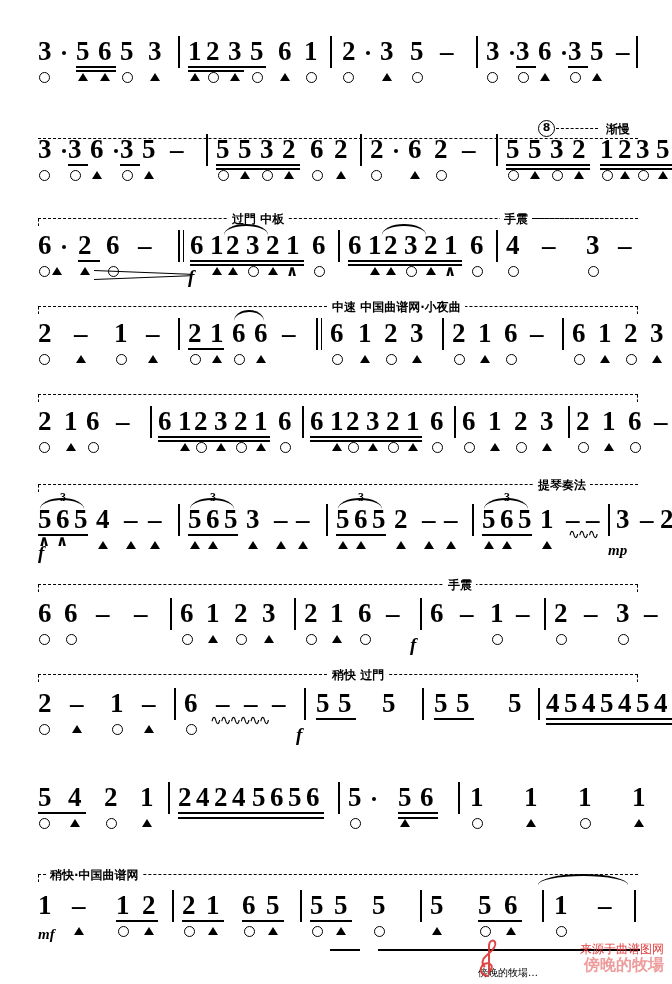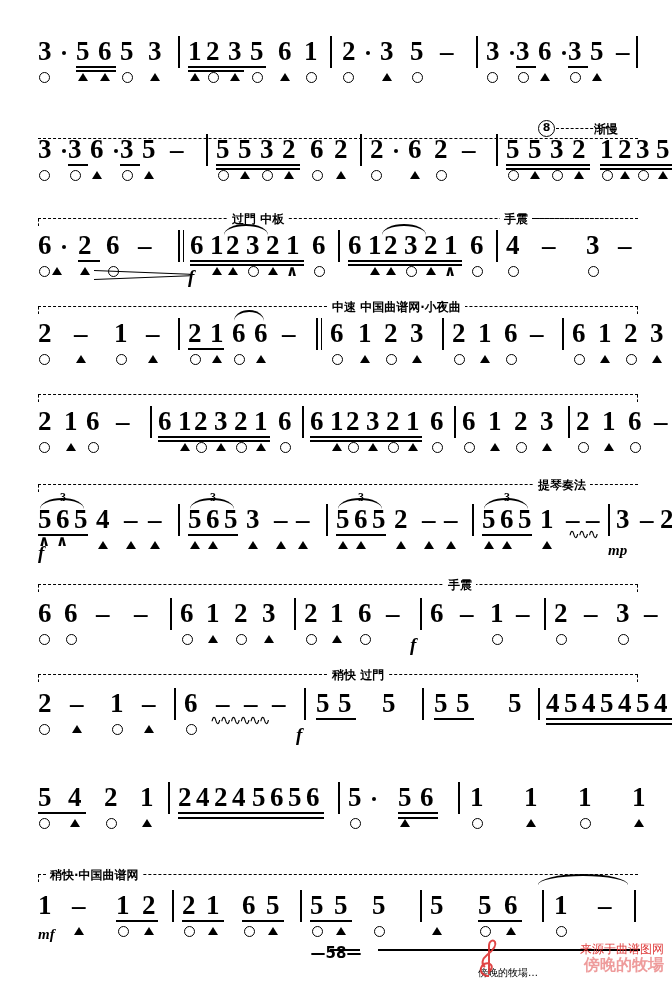--- a/index.html
+++ b/index.html
@@ -297,21 +297,21 @@
       <span class="mark tri" style="left:502px;top:41px;"></span>
       <span class="mark o" style="left:532px;top:40px;"></span>
       <span class="mark tri" style="left:554px;top:41px;"></span>
     </div>
   </div>
 
   <div class="system" style="top:120px;">
 
     <span class="circnum" style="left:500px;top:0px;">8</span>
     <span class="dash-rule" style="left:518px;top:8px;width:42px;"></span>
-    <span class="anno" style="left:556px;top:1px;">渐慢</span>
+    <span class="anno" style="left:568px;top:1px;">渐慢</span>
     <span class="dash-rule" style="left:0px;top:18px;width:600px;"></span>
 
     <div class="sysline" style="margin-top:10px;">
       <span class="n" style="left:0px;top:6px;">3</span>
       <span class="dot" style="left:24px;top:19px;"></span>
       <span class="n" style="left:30px;top:6px;">3</span>
       <span class="n" style="left:52px;top:6px;">6</span>
       <span class="dot" style="left:76px;top:19px;"></span>
       <span class="n" style="left:82px;top:6px;">3</span>
       <span class="n" style="left:104px;top:6px;">5</span>
@@ -880,21 +880,20 @@
       <span class="mark o" style="left:336px;top:40px;"></span>
       <span class="mark tri" style="left:394px;top:41px;"></span>
       <span class="mark o" style="left:442px;top:40px;"></span>
       <span class="mark tri" style="left:468px;top:41px;"></span>
       <span class="mark o" style="left:518px;top:40px;"></span>
     </div>
   </div>
 
   <div class="page-rule" style="left:330px;width:30px;"></div>
   <div class="page-rule" style="left:378px;width:262px;"></div>
-  <div class="page-num">—58—</div>
   <div class="footnote">傍晚的牧場…</div>
 
   <svg class="wm-logo" viewBox="0 0 30 40">
     <path d="M15 38 C9 38 6 34 7 30 C8 26 13 24 16 26 C19 28 18 33 14 33
              M15 36 L15 8 C15 3 19 1 21 4 C23 8 18 13 13 17 C8 21 7 26 11 29" fill="none" stroke="#d33" stroke-width="2"></path>
   </svg>
   <div class="wm-text">来源于曲谱图网</div>
   <div class="wm-text2">傍晚的牧場</div>
 
 </div>

